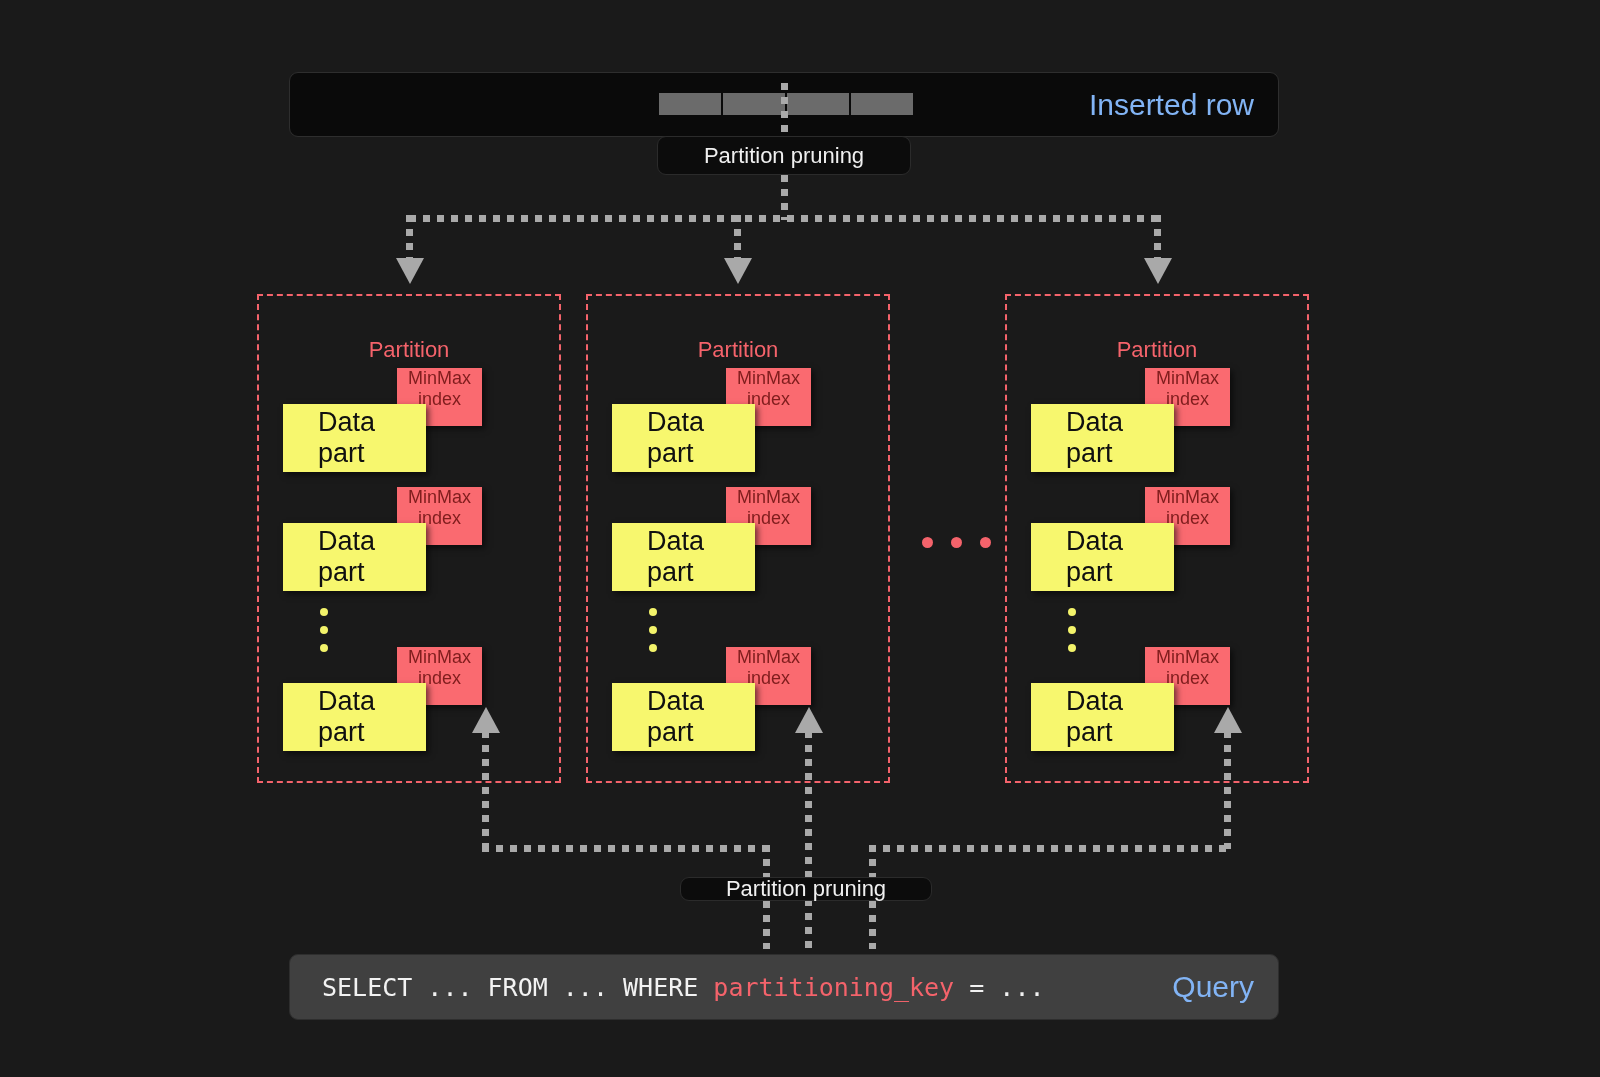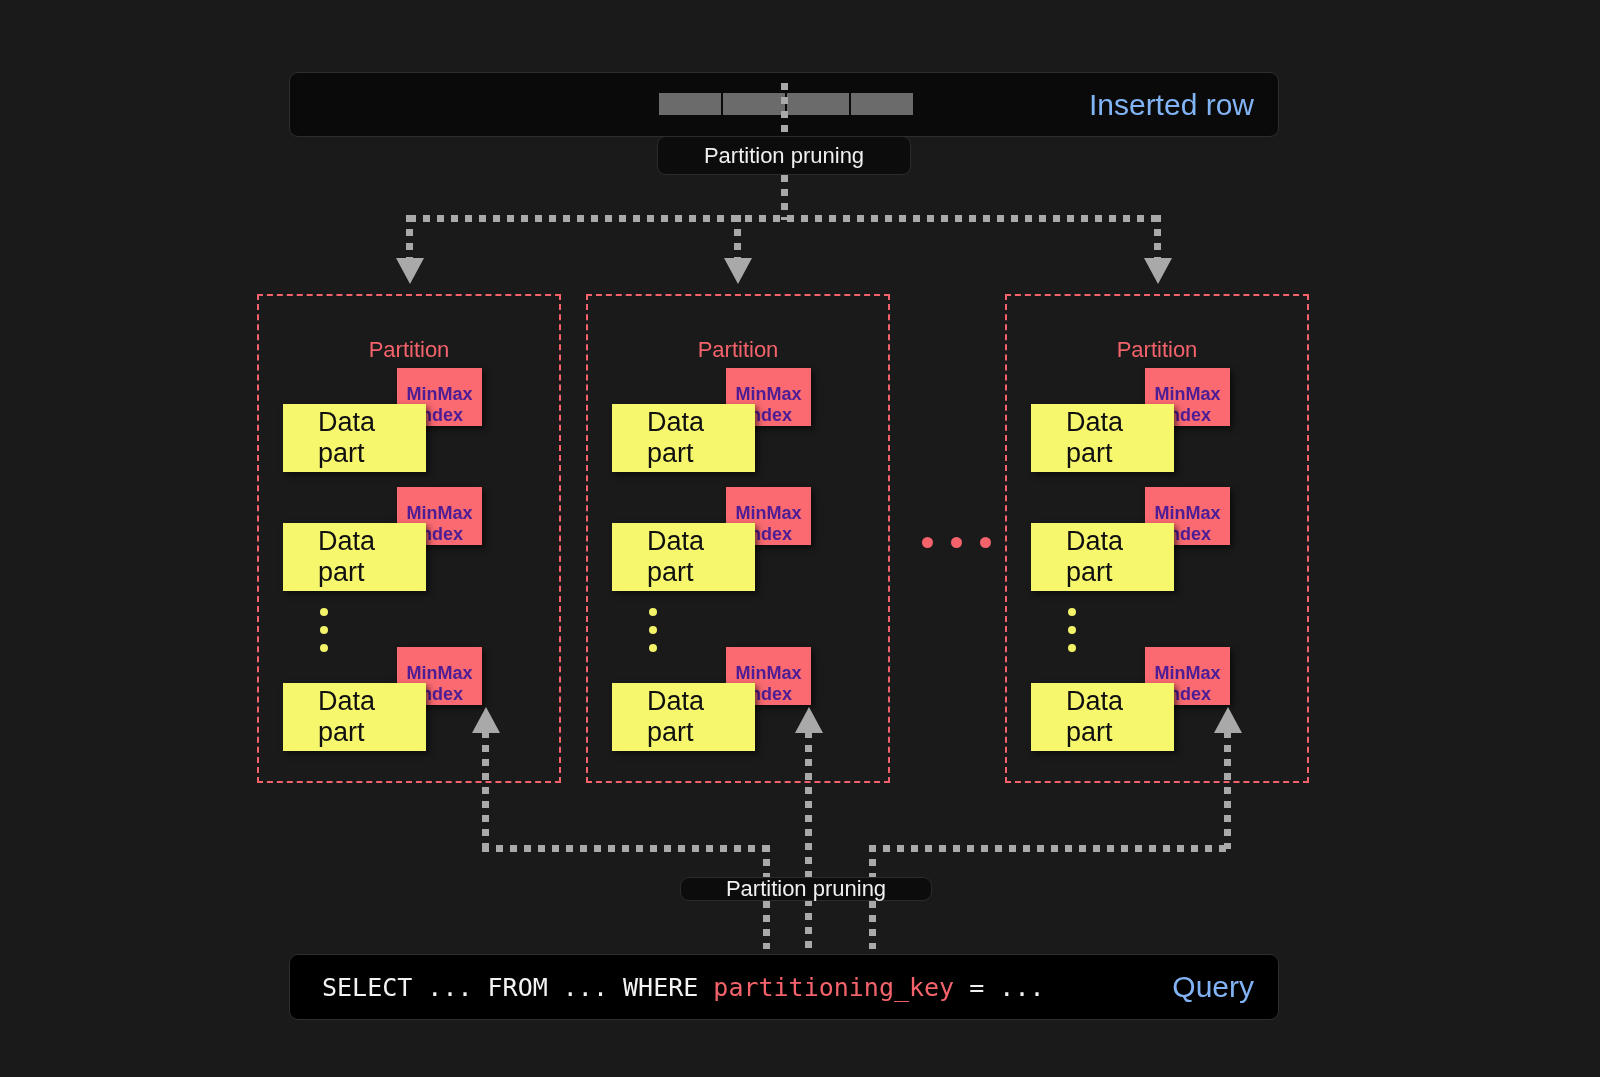--- a/index.html
+++ b/index.html
@@ -84,21 +84,21 @@
     height: 24px;
   }
 
   
   .query-bar {
     position: absolute;
     left: 289px;
     top: 954px;
     width: 990px;
     height: 66px;
-    background: #000000;
+    background: #404040;
     border: 1px solid #2e2e2e;
     border-radius: 9px;
     box-sizing: border-box;
   }
   .query-text {
     position: absolute;
     left: 32px;
     top: 50%;
     transform: translateY(-50%);
     font-family: "DejaVu Sans Mono", monospace;
@@ -169,30 +169,29 @@
     box-sizing: border-box;
     padding-left: 35px;
   }
   .minmax {
     position: absolute;
     left: 114px;
     top: 0px;
     width: 85px;
     height: 58px;
     background: #fa6a70;
-    color: #4c1d95;
+    color: #7f1d1d;
     display: flex;
     flex-direction: column;
     align-items: center;
-    justify-content: flex-end;
+    justify-content: flex-start;
     font-size: 18px;
     line-height: 1.16;
     box-shadow: 3px 3px 6px rgba(0,0,0,0.55);
     box-sizing: border-box;
-    font-weight: bold;
   }
 
   
   .vdots {
     position: absolute;
     left: 61px;
     top: 312px;
     display: flex;
     flex-direction: column;
     gap: 10px;

